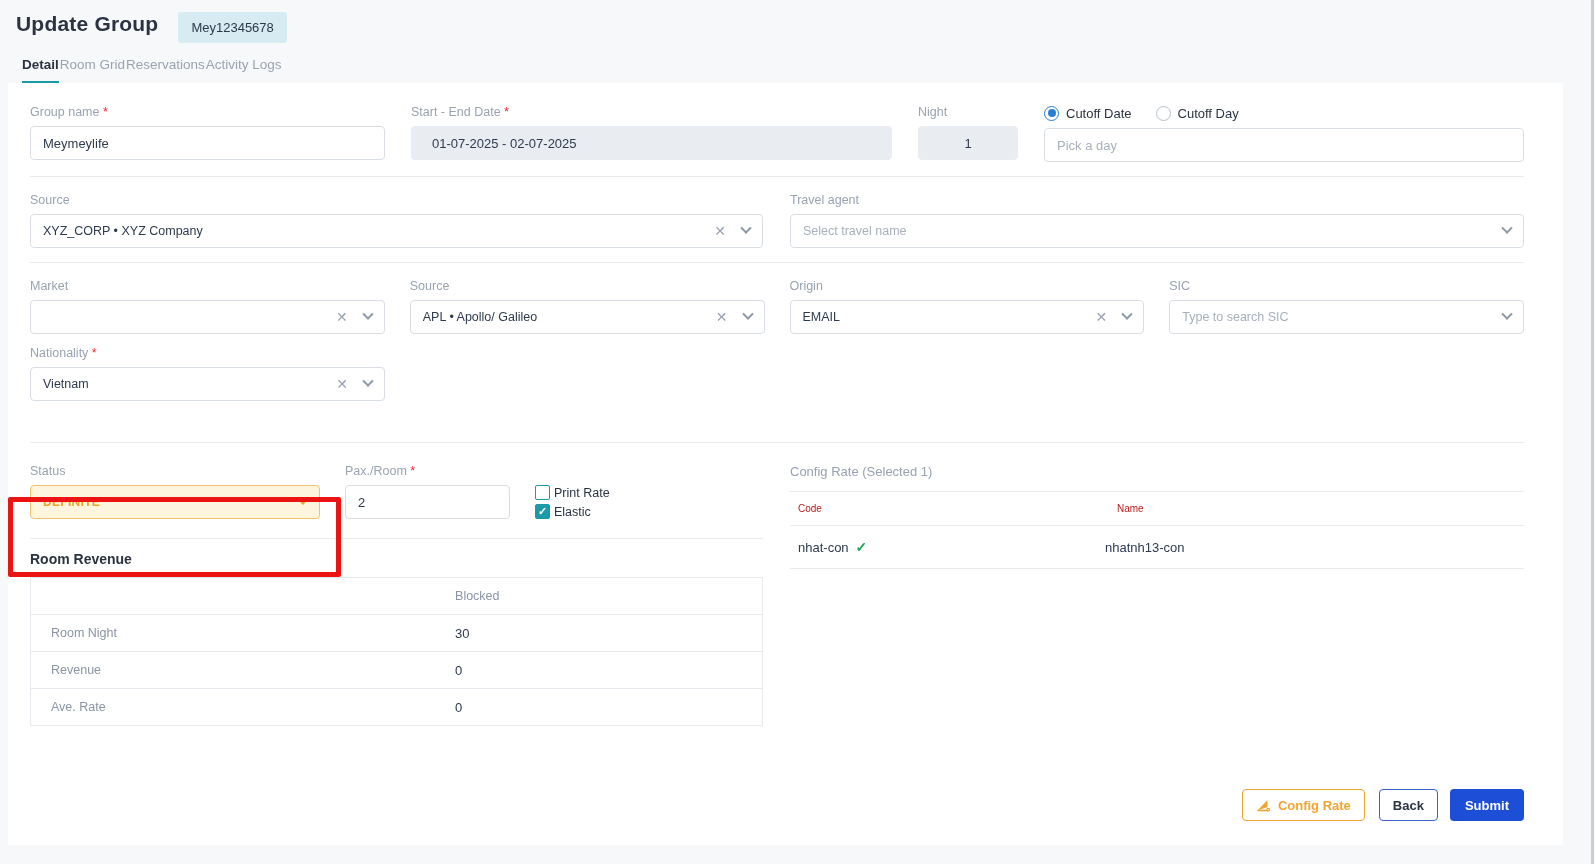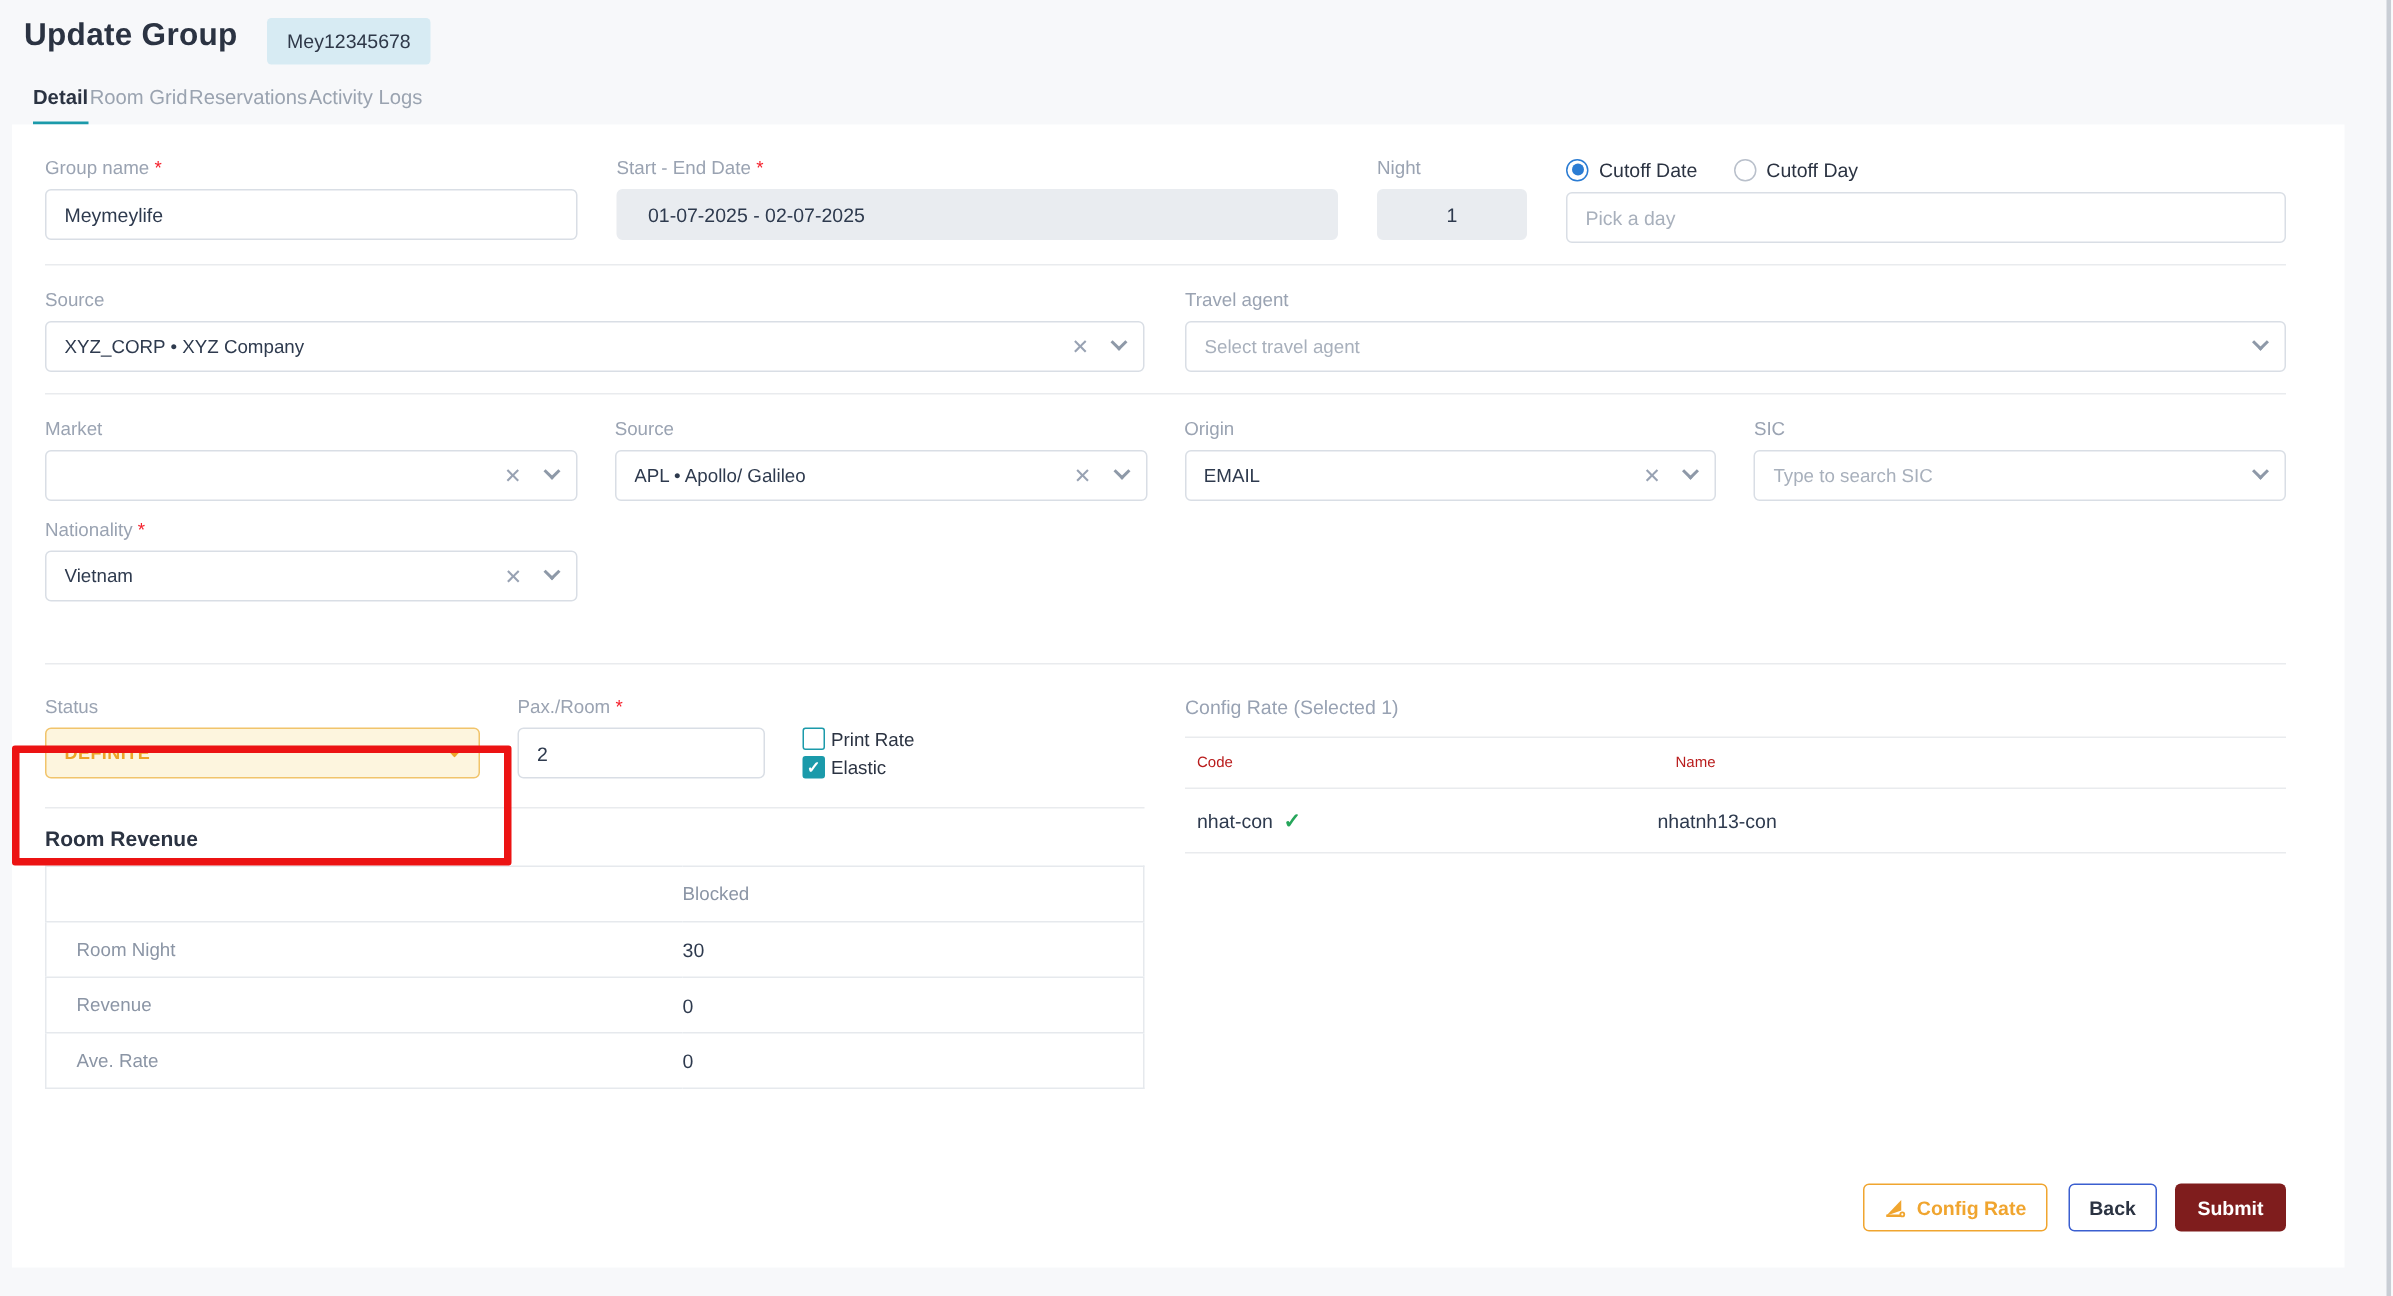--- a/index.html
+++ b/index.html
@@ -105,21 +105,21 @@
   .red-box { position:absolute; left:0; top:414px; width:333px; height:80px;
              border:5px solid #ec1313; border-radius:2px; pointer-events:none; z-index:5; }
 
   
   .footer { margin-top:auto; display:flex; justify-content:flex-end; align-items:center; gap:12px; }
   .btn { height:32px; border-radius:4px; font-size:13px; font-weight:bold; cursor:pointer;
          display:inline-flex; align-items:center; justify-content:center; padding:0 13px;
          font-family:"Liberation Sans",sans-serif; background:#fff; border:1px solid transparent; }
   .btn-config { border-color:#f0a52f; color:#f0a52f; gap:7px; margin-right:2px; }
   .btn-back { border-color:#3b5fd0; color:#2b3342; }
-  .btn-submit { background:#7f1d1d; color:#fff; border:none; padding:0 15px; }
+  .btn-submit { background:#1d4ed8; color:#fff; border:none; padding:0 15px; }
 </style>
 </head>
 <body>
 
 <div class="page">
 
   <div class="hdr">
     <h1>Update Group</h1>
     <span class="badge">Mey12345678</span>
   </div>
@@ -170,21 +170,21 @@
         <label class="flabel">Source</label>
         <div class="select">
           <span class="val">XYZ_CORP • XYZ Company</span>
           <span class="clear-x">✕</span>
           <span class="chev"></span>
         </div>
       </div>
       <div class="half2">
         <label class="flabel">Travel agent</label>
         <div class="select">
-          <span class="ph">Select travel agent</span>
+          <span class="ph">Select travel name</span>
           <span class="chev"></span>
         </div>
       </div>
     </div>
 
     <hr class="divider">
 
     <div class="row3">
       <div>
         <label class="flabel">Market</label>

